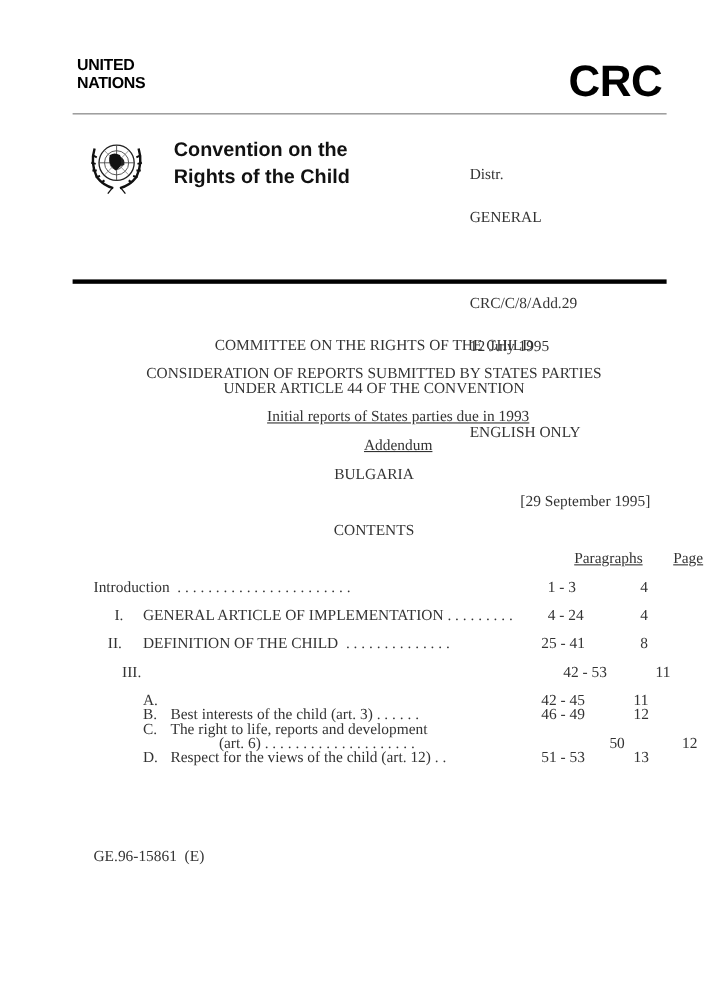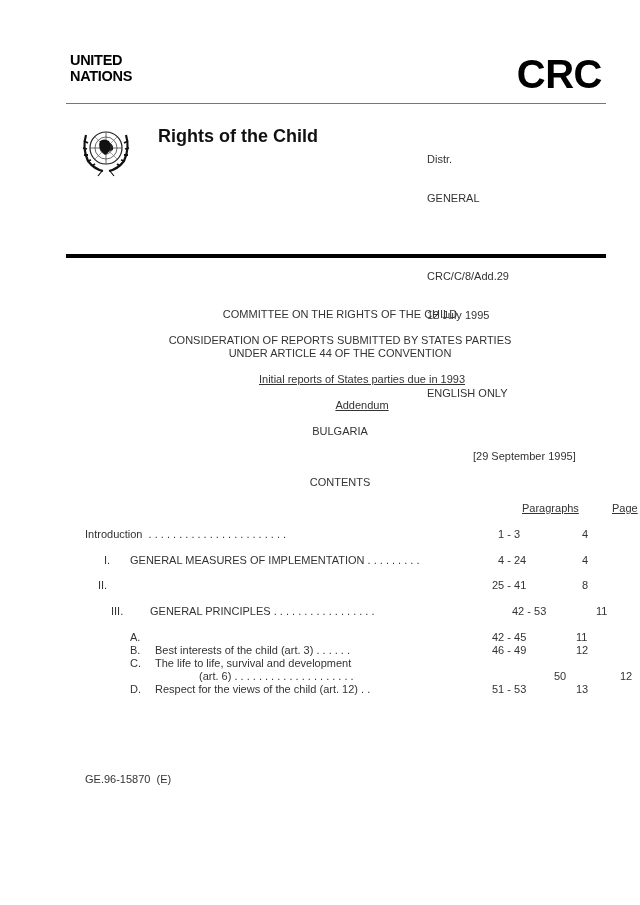--- a/index.html
+++ b/index.html
@@ -1,19 +1,19 @@
 <!DOCTYPE html>
 <html><head>
   <meta charset="utf-8">
   <style>
     * { margin: 0; padding: 0; box-sizing: border-box; }
     html, body { width: 640px; height: 905px; background: #ffffff; overflow: hidden; }
     body { position: relative; color: #111; font-family: "Liberation Sans", sans-serif; }
     .abs { position: absolute; }
-    .mono { font-family: Liberation Sans, sans-serif; font-size: 11px; color: #333; white-space: pre; line-height: 13px; }
+    .mono { font-family: Liberation Serif, serif; font-size: 14px; color: #333; white-space: pre; line-height: 13px; }
     .un-name { left: 70px; top: 52px; font-weight: bold; font-size: 14.5px; line-height: 16px; letter-spacing: -0.3px; color: #000; }
     .crc { right: 38px; top: 52px; font-weight: bold; font-size: 40px; line-height: 44px; color: #000; letter-spacing: -0.5px; }
     .rule-thin { left: 66px; top: 103px; width: 540px; height: 1px; background: #777; }
     .rule-thick { left: 66px; top: 254px; width: 540px; height: 4px; background: #000; }
     .emblem { left: 76px; top: 121px; width: 60px; height: 58px; }
     .conv-title { left: 158px; top: 124px; font-weight: bold; font-size: 18px; line-height: 24px; color: #111; }
     .distr { left: 427px; top: 127px; }
     .center-block { left: 0; width: 680px; text-align: center; }
     .u { text-decoration: underline; margin-left: 44px; }
     .toc-row { position: absolute; left: 0; width: 640px; height: 13px; }
@@ -42,20 +42,21 @@
     <path d="M34 22 Q38 24 37 29 L34 30 Z" fill="#222"></path>
     <path d="M10 14 Q6 27 12 40 Q18 48 27 50" fill="none" stroke="#111" stroke-width="2.2"></path>
     <path d="M50 14 Q54 27 48 40 Q42 48 33 50" fill="none" stroke="#111" stroke-width="2.2"></path>
     <path d="M8 20 l4 2 M7 27 l4 1 M8 34 l4 0 M11 40 l4 -1 M16 45 l3 -2" stroke="#111" stroke-width="1.8"></path>
     <path d="M52 20 l-4 2 M53 27 l-4 1 M52 34 l-4 0 M49 40 l-4 -1 M44 45 l-3 -2" stroke="#111" stroke-width="1.8"></path>
     <path d="M26 50 l-4 5 M34 50 l4 5" stroke="#111" stroke-width="1.2"></path>
   </svg>
 </div>
 
 <div class="abs conv-title">
+  <div>Convention on the</div>
   <div>Rights of the Child</div>
 </div>
 
 <div class="abs distr mono">
   <div>Distr.</div>
   <div>GENERAL</div>
   <div style="height:13px"></div>
   <div>CRC/C/8/Add.29</div>
   <div>12 July 1995</div>
   <div style="height:13px"></div>
@@ -76,56 +77,56 @@
 <div class="abs mono u" style="left:478px; top:502px;">Paragraphs</div>
 <div class="abs mono u" style="left:568px; top:502px;">Page</div>
 
 <div class="toc-row mono" style="top:528px;">
   <span style="left:85px;">Introduction  . . . . . . . . . . . . . . . . . . . . . . .</span>
   <span style="left:498px;">1 - 3</span>
   <span style="left:582px;">4</span>
 </div>
 <div class="toc-row mono" style="top:554px;">
   <span style="left:104px;">I.</span>
-  <span style="left:130px;">GENERAL MEASURES OF IMPLEMENTATION . . . . . . . . .</span>
+  <span style="left:130px;">GENERAL ARTICLE OF IMPLEMENTATION . . . . . . . . .</span>
   <span style="left:498px;">4 - 24</span>
   <span style="left:582px;">4</span>
 </div>
 <div class="toc-row mono" style="top:579px;">
   <span style="left:98px;">II.</span>
+  <span style="left:130px;">DEFINITION OF THE CHILD  . . . . . . . . . . . . . .</span>
   <span style="left:492px;">25 - 41</span>
   <span style="left:582px;">8</span>
 </div>
 <div class="toc-row mono" style="top:605px;margin-left:20px;">
   <span style="left:91px;">III.</span>
-  <span style="left:130px;">GENERAL PRINCIPLES . . . . . . . . . . . . . . . . .</span>
   <span style="left:492px;">42 - 53</span>
   <span style="left:576px;">11</span>
 </div>
 
 <div class="toc-row mono" style="top:631px;">
   <span style="left:130px;">A.</span>
   <span style="left:492px;">42 - 45</span>
   <span style="left:576px;">11</span>
 </div>
 <div class="toc-row mono" style="top:644px;">
   <span style="left:130px;">B.</span>
   <span style="left:155px;">Best interests of the child (art. 3) . . . . . .</span>
   <span style="left:492px;">46 - 49</span>
   <span style="left:576px;">12</span>
 </div>
 <div class="toc-row mono" style="top:657px;">
   <span style="left:130px;">C.</span>
-  <span style="left:155px;">The life to life, survival and development</span>
+  <span style="left:155px;">The right to life, reports and development</span>
 </div>
 <div class="toc-row mono" style="top:670px;margin-left:44px;">
   <span style="left:155px;">(art. 6) . . . . . . . . . . . . . . . . . . . .</span>
   <span style="left:510px;">50</span>
   <span style="left:576px;">12</span>
 </div>
 <div class="toc-row mono" style="top:683px;">
   <span style="left:130px;">D.</span>
   <span style="left:155px;">Respect for the views of the child (art. 12) . .</span>
   <span style="left:492px;">51 - 53</span>
   <span style="left:576px;">13</span>
 </div>
 
-<div class="abs mono" style="left:85px; top:773px;">GE.96-15870  (E)</div>
+<div class="abs mono" style="left:85px; top:773px;">GE.96-15861  (E)</div>
 
 </body></html>

